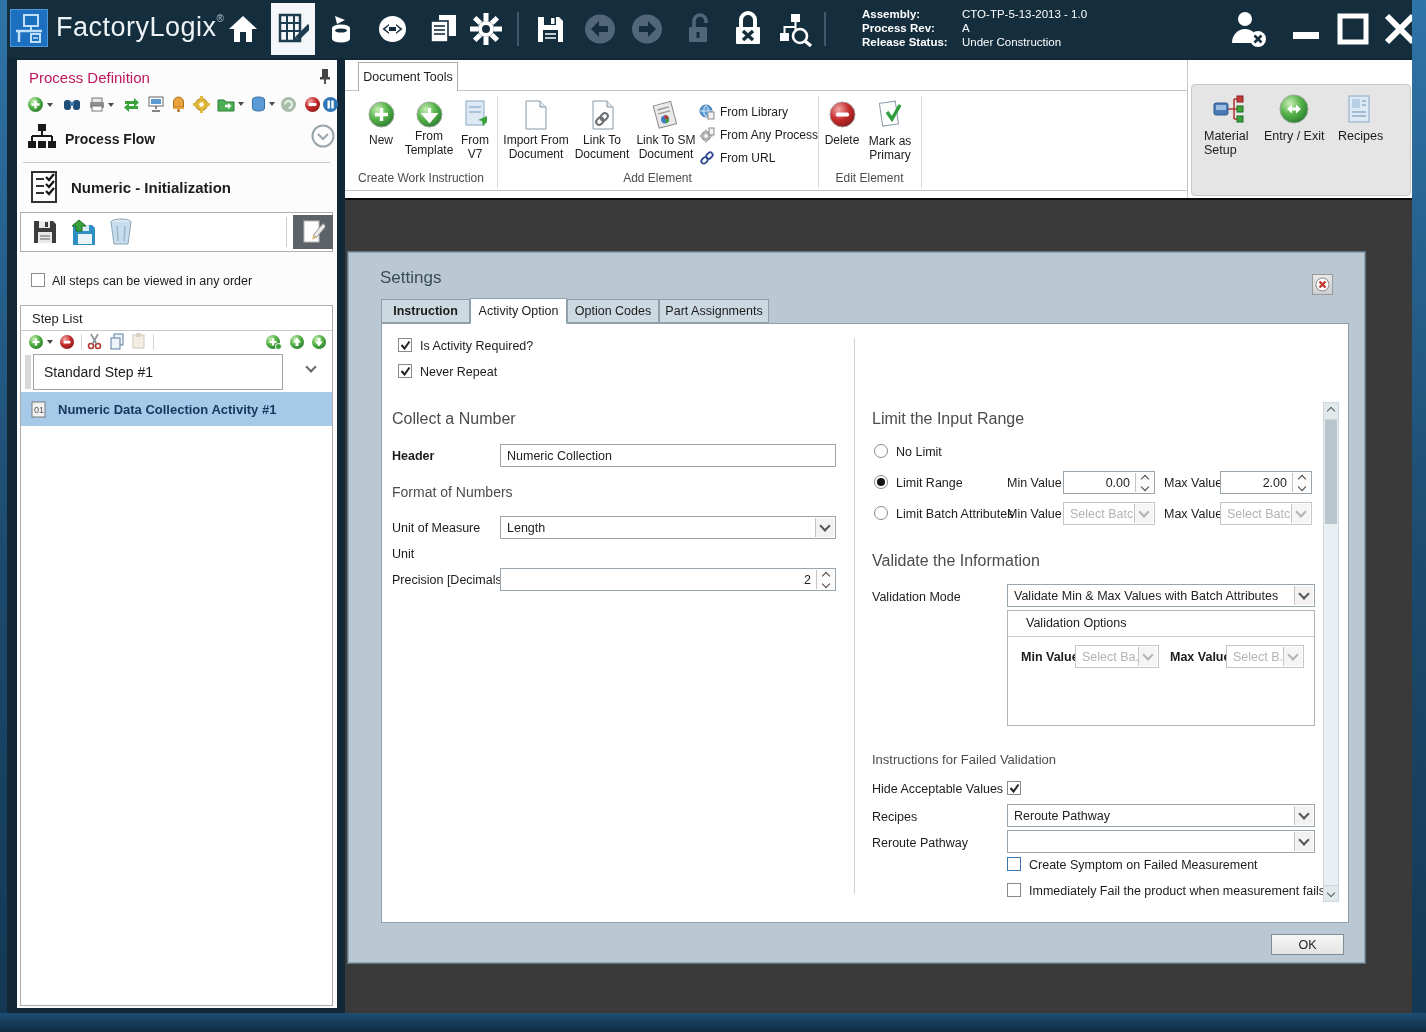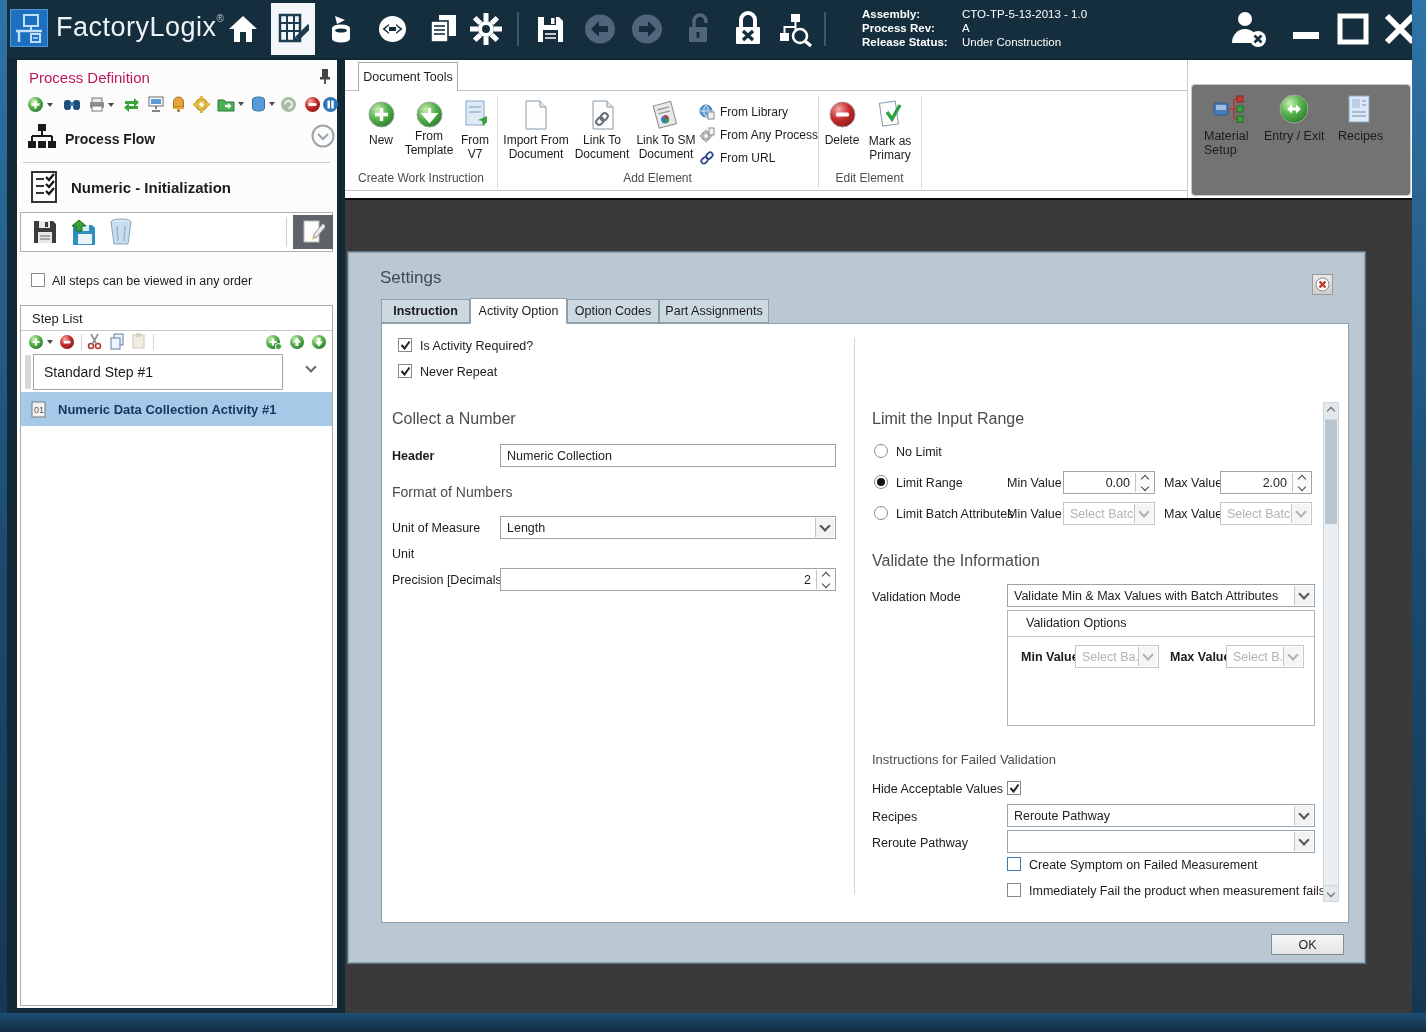--- a/index.html
+++ b/index.html
@@ -24,21 +24,21 @@
   .h15{font-size:15px;color:#be185d}
   .lbl{font-size:12.5px;color:#1c1c1c}
   .bold{font-weight:bold}
   .gray-cap{font-size:12px;color:#4c4c4c}
   .vsep{width:1px;background:#d9d9d9}
   .hline{height:1px;background:#c3c3c3}
   
   .rtab{background:#fff;border:1px solid #a9a9a9;border-bottom:none;display:flex;align-items:center;justify-content:center;font-size:12.5px;color:#1c1c1c}
   .ribbtn{display:flex;flex-direction:column;align-items:center;font-size:12px;color:#1c1c1c;text-align:center}
   .smallbtn{display:flex;align-items:center;gap:5px;font-size:12px;color:#1c1c1c}
-  .rightpanel{background:#737373;border:1px solid #c9c9c9;border-radius:4px}
+  .rightpanel{background:#e5e5e5;border:1px solid #c9c9c9;border-radius:4px}
   
   .dialog{left:348px;top:252px;width:1017px;height:711px;background:#b9c8d2;border:1px solid #8fa2ad;box-shadow:0 0 0 1px #5f7583}
   .dlg-title{font-size:17px;color:#3b4c58}
   .tab{background:#ccd9e0;border:1px solid #8fa0aa;display:flex;align-items:center;justify-content:center;font-size:12.5px;color:#1c1c1c}
   .tab.active{background:#fff;border-bottom:1px solid #fff}
   .whitebox{background:#fff;border:1px solid #8fa0aa}
   .fld{background:#fff;border:1px solid #99a5ac;font-size:12.5px;color:#222;display:flex;align-items:center;padding:0 6px;height:23px}
   .fld.num{justify-content:flex-end;padding-right:24px}
   .chevbtn{position:absolute;right:1px;top:1px;bottom:1px;width:18px;background:#f2f2f2;border-left:1px solid #c4c4c4;display:flex;align-items:center;justify-content:center}
   .cv{width:6px;height:6px;border-right:2px solid #555;border-bottom:2px solid #555;transform:rotate(45deg);margin-top:-3px}

